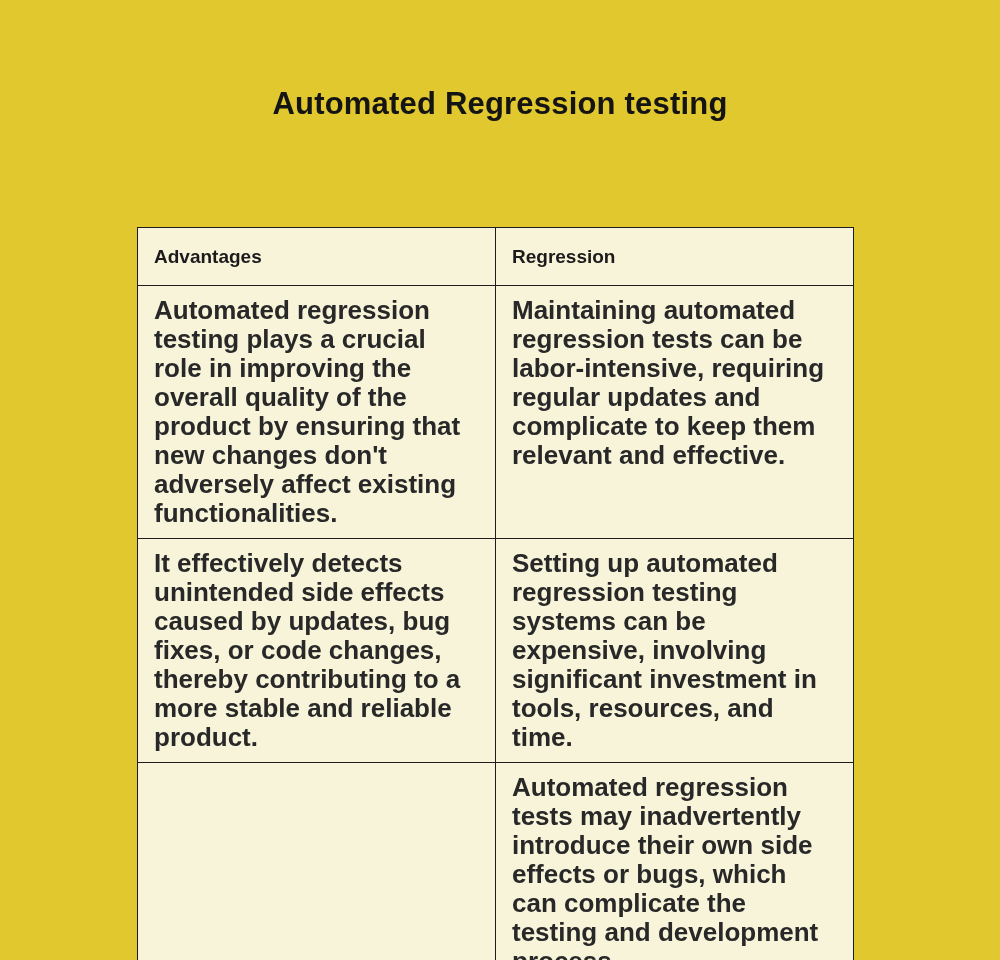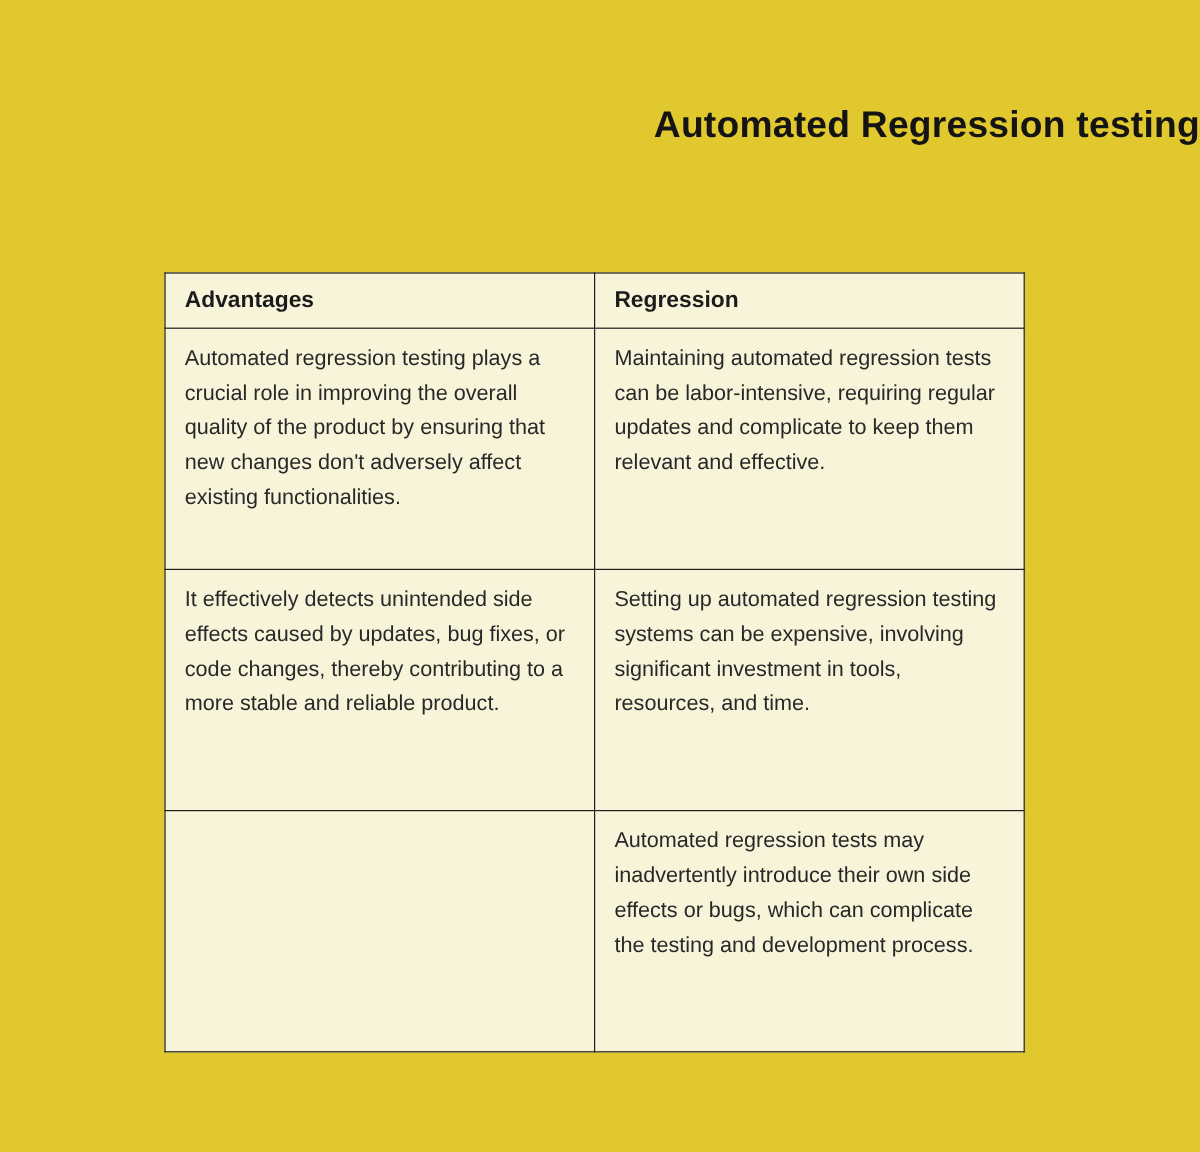--- a/index.html
+++ b/index.html
@@ -10,21 +10,21 @@
     width: 1000px;
     height: 960px;
     background: #e0c82e;
     font-family: "Liberation Sans", "DejaVu Sans", sans-serif;
     overflow: hidden;
     position: relative;
   }
   .page-title {
     margin: 0;
     padding-top: 86px;
-    text-align: right;
+    text-align: center;
     font-size: 31px;
     font-weight: 700;
     letter-spacing: 0.2px;
     color: #141414;
   }
   .comparison-table {
     position: absolute;
     left: 137px;
     top: 227px;
     width: 716px;
@@ -35,33 +35,33 @@
   .comparison-table th,
   .comparison-table td {
     border: 1.5px solid #1d1d1d;
     vertical-align: top;
     text-align: left;
     padding: 10px 16px 10px 16px;
     box-sizing: border-box;
     color: #282828;
   }
   .comparison-table th {
-    height: 46px;
+    height: 58px;
     font-size: 19px;
     font-weight: 700;
     color: #1b1b1b;
     vertical-align: middle;
     padding-top: 4px;
     padding-bottom: 4px;
   }
   .comparison-table td {
     height: 201px;
-    font-size: 18px;
+    font-size: 26px;
     line-height: 29px;
-    font-weight: 400;
+    font-weight: 700;
   }
   .col-half { width: 358px; }
 </style>
 </head>
 <body>
 
 <h1 class="page-title">Automated Regression testing</h1>
 
 <table class="comparison-table">
   <colgroup>

